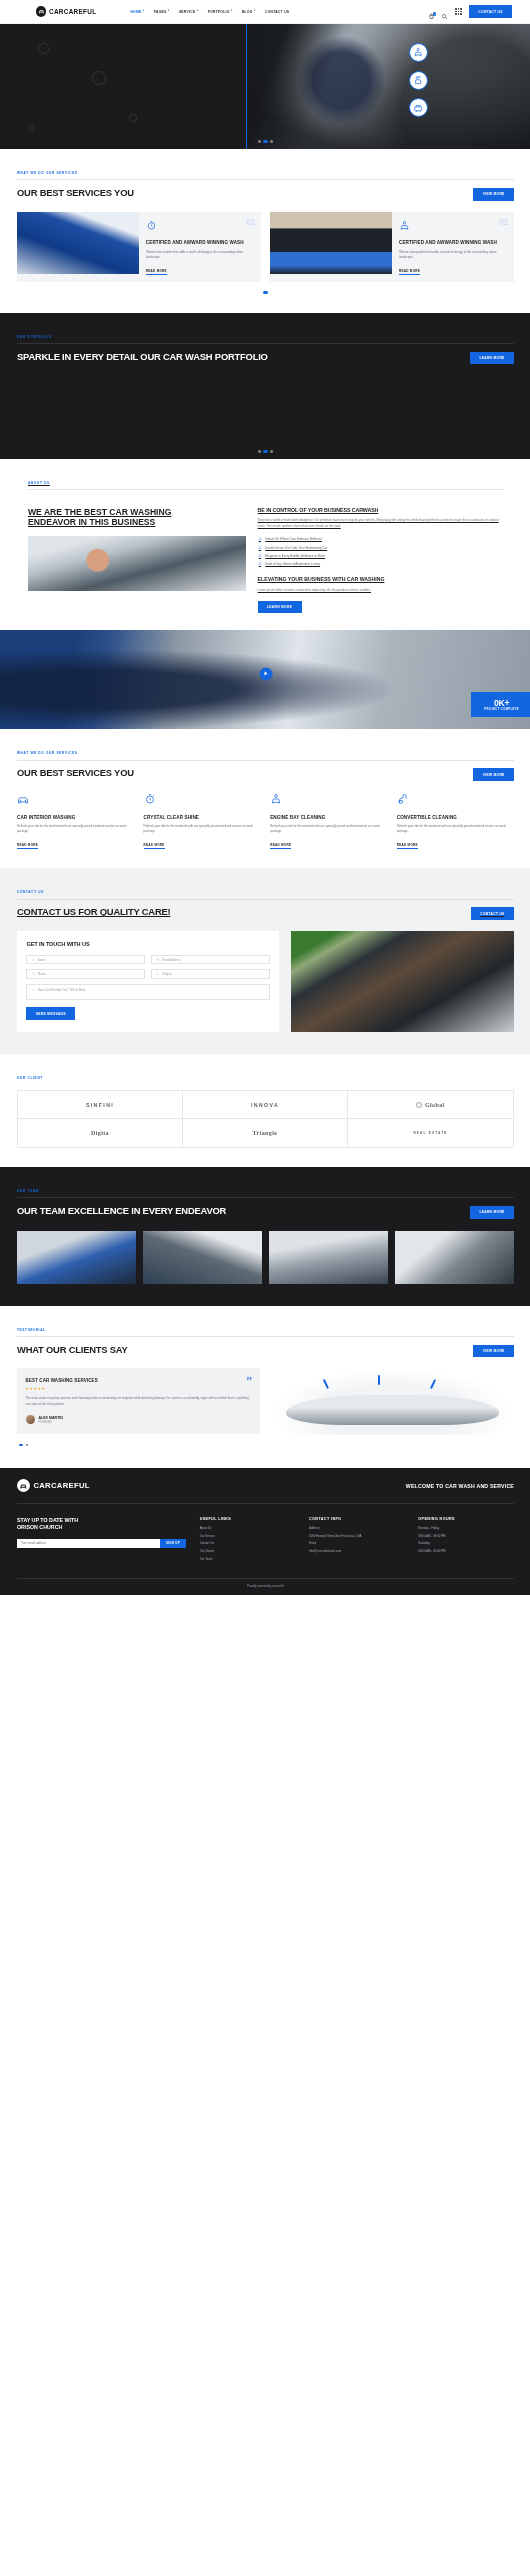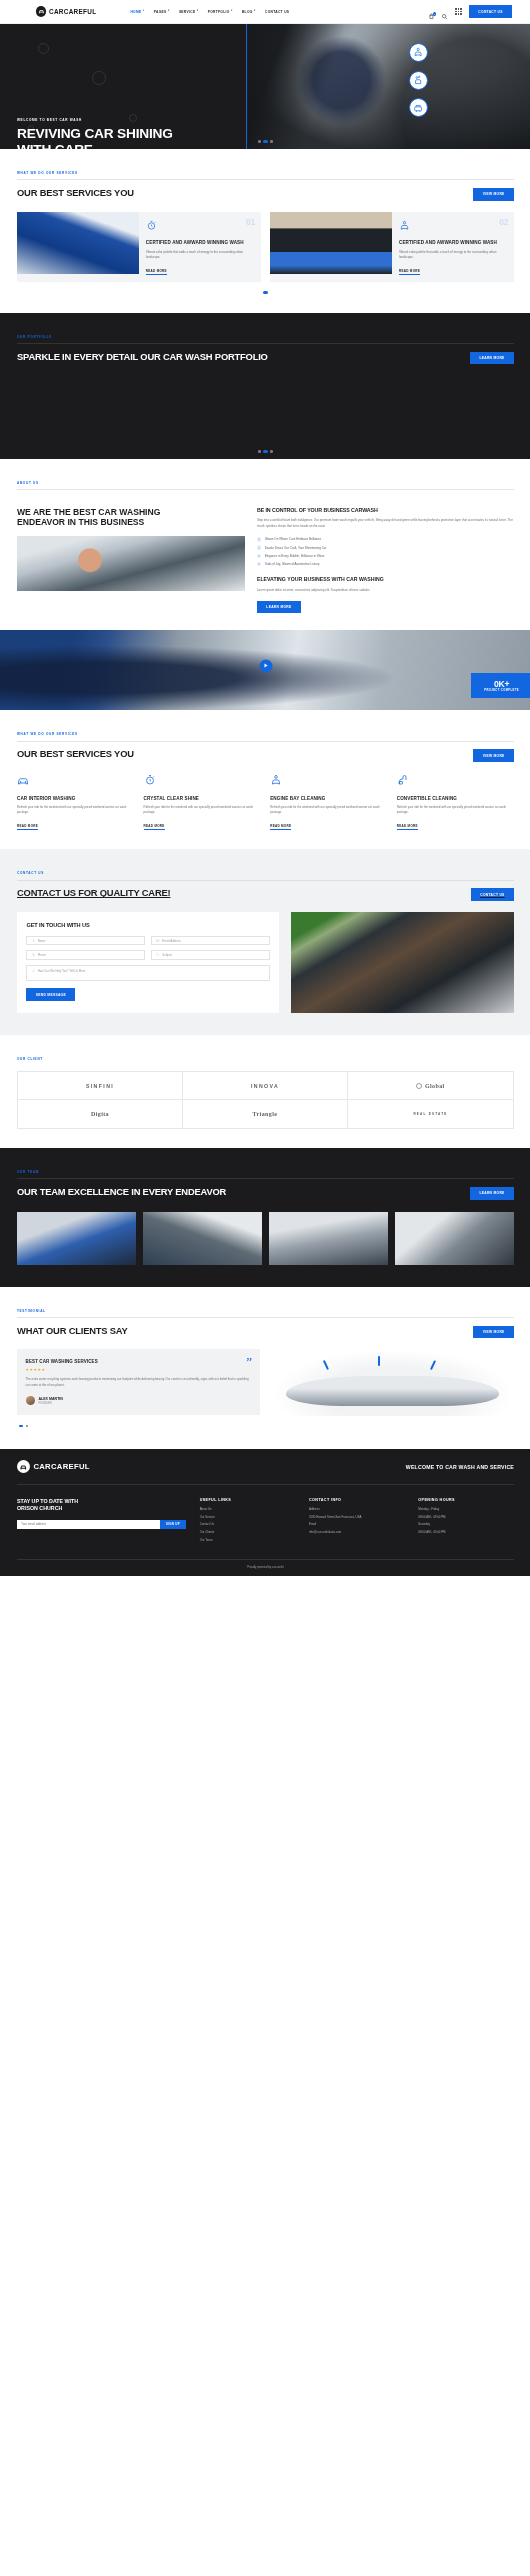--- a/index.html
+++ b/index.html
@@ -104,40 +104,40 @@
   .more { display:inline-block; font-size:3px; font-weight:bold; letter-spacing:0.3px; color:#1c1c1c;
           border-bottom:0.9px solid #1266e0; padding-bottom:0.9px; margin-top:6px; }
 
   
   .portfolio { background:#1b1b1d; padding:22px 17px 26px; position:relative; min-height:146px; }
   .portfolio .sec-label { color:#1266e0; }
   .portfolio .sec-head { border-top-color:#333; }
   .portfolio .sec-title { color:#fff;text-align:right; }
 
   
-  .about { padding:22px 17px 17px; }
+  .about { padding:22px 28px 17px;text-decoration:underline; }
   .about-grid { display:flex; gap:12px; margin-top:9.4px; }
   .about-left { width:47%; }
   .about-h { font-size:8.6px; font-weight:bold; line-height:1.18; }
   .about-img { margin-top:8.6px; height:55px; width:100%;
     background:
       radial-gradient(circle at 32% 44%, #d8a07e 0 7%, rgba(216,160,126,0) 8%),
       linear-gradient(165deg,#dfe4e8 0 18%, #b9c2ca 34%, #4d5a63 60%, #e2e6ea 100%); }
   .about-right { width:53%; }
   .about-sub { font-size:5.3px; font-weight:bold; letter-spacing:-0.1px; }
   .about-p { font-size:3px; line-height:1.85; color:#6d7279; margin-top:5.2px; }
   .about-list { margin-top:7.7px; }
   .ali { display:flex; align-items:center; gap:3.4px; margin-bottom:3.9px; }
   .ali .tick { width:4.3px; height:4.3px; border-radius:50%; background:#e3edfb; color:#1266e0;
                font-size:2.7px; display:flex; align-items:center; justify-content:center; }
   .ali span.t { font-size:3px; color:#5e636a; }
   .about-sub2 { font-size:5.2px; font-weight:bold; margin-top:10.3px; }
 
   
-  .video { position:relative; height:80px; overflow:hidden;
+  .video { position:relative; height:99px; overflow:hidden;
     background:
       linear-gradient(100deg,#1b3f7a 0 14%, #2b4f8a 20%, #8d99a5 33%, #dfe5ea 55%, #aab4bd 72%, #8f9aa4 100%); }
   .video:after { content:""; position:absolute; inset:0;
     background:radial-gradient(ellipse at 20% 60%, rgba(17,31,60,.85) 0 22%, rgba(17,31,60,0) 48%); }
   .play { position:absolute; left:50%; top:44%; transform:translate(-50%,-50%);
           width:13px; height:13px; border-radius:50%; background:#1266e0;
           display:flex; align-items:center; justify-content:center; z-index:4; }
   .play i { width:0; height:0; border-left:3.4px solid #fff; border-top:2.1px solid transparent; border-bottom:2.1px solid transparent; margin-left:0.9px; }
   .counter { position:absolute; right:0; bottom:12px; background:#1266e0; color:#fff;
              padding:6px 12px 6px 13.7px; text-align:center; z-index:4; }
@@ -333,28 +333,20 @@
       </span>
       <span class="circ-icon">
         <svg viewBox="0 0 24 24" fill="none" stroke="#1266e0" stroke-width="1.6">
             <rect x="4" y="9" width="16" height="9" rx="2"></rect>
             <path d="M7 9V6h10v3"></path>
             <path d="M8 21v-3M16 21v-3"></path>
           </svg>
       </span>
     </div>
 
-    <div class="hero-inner">
-      <div class="hero-tag">WELCOME TO BEST CAR WASH</div>
-      <div class="hero-title">
-        <div>REVIVING CAR SHINING</div>
-        <div>WITH CARE</div>
-      </div>
-
-    </div>
 
     <div class="dots">
       <span class="dot"></span>
       <span class="dot on"></span>
       <span class="dot"></span>
     </div>
   </div>
 
   <div class="sec">
     <div class="sec-label">WHAT WE DO OUR SERVICES</div>

